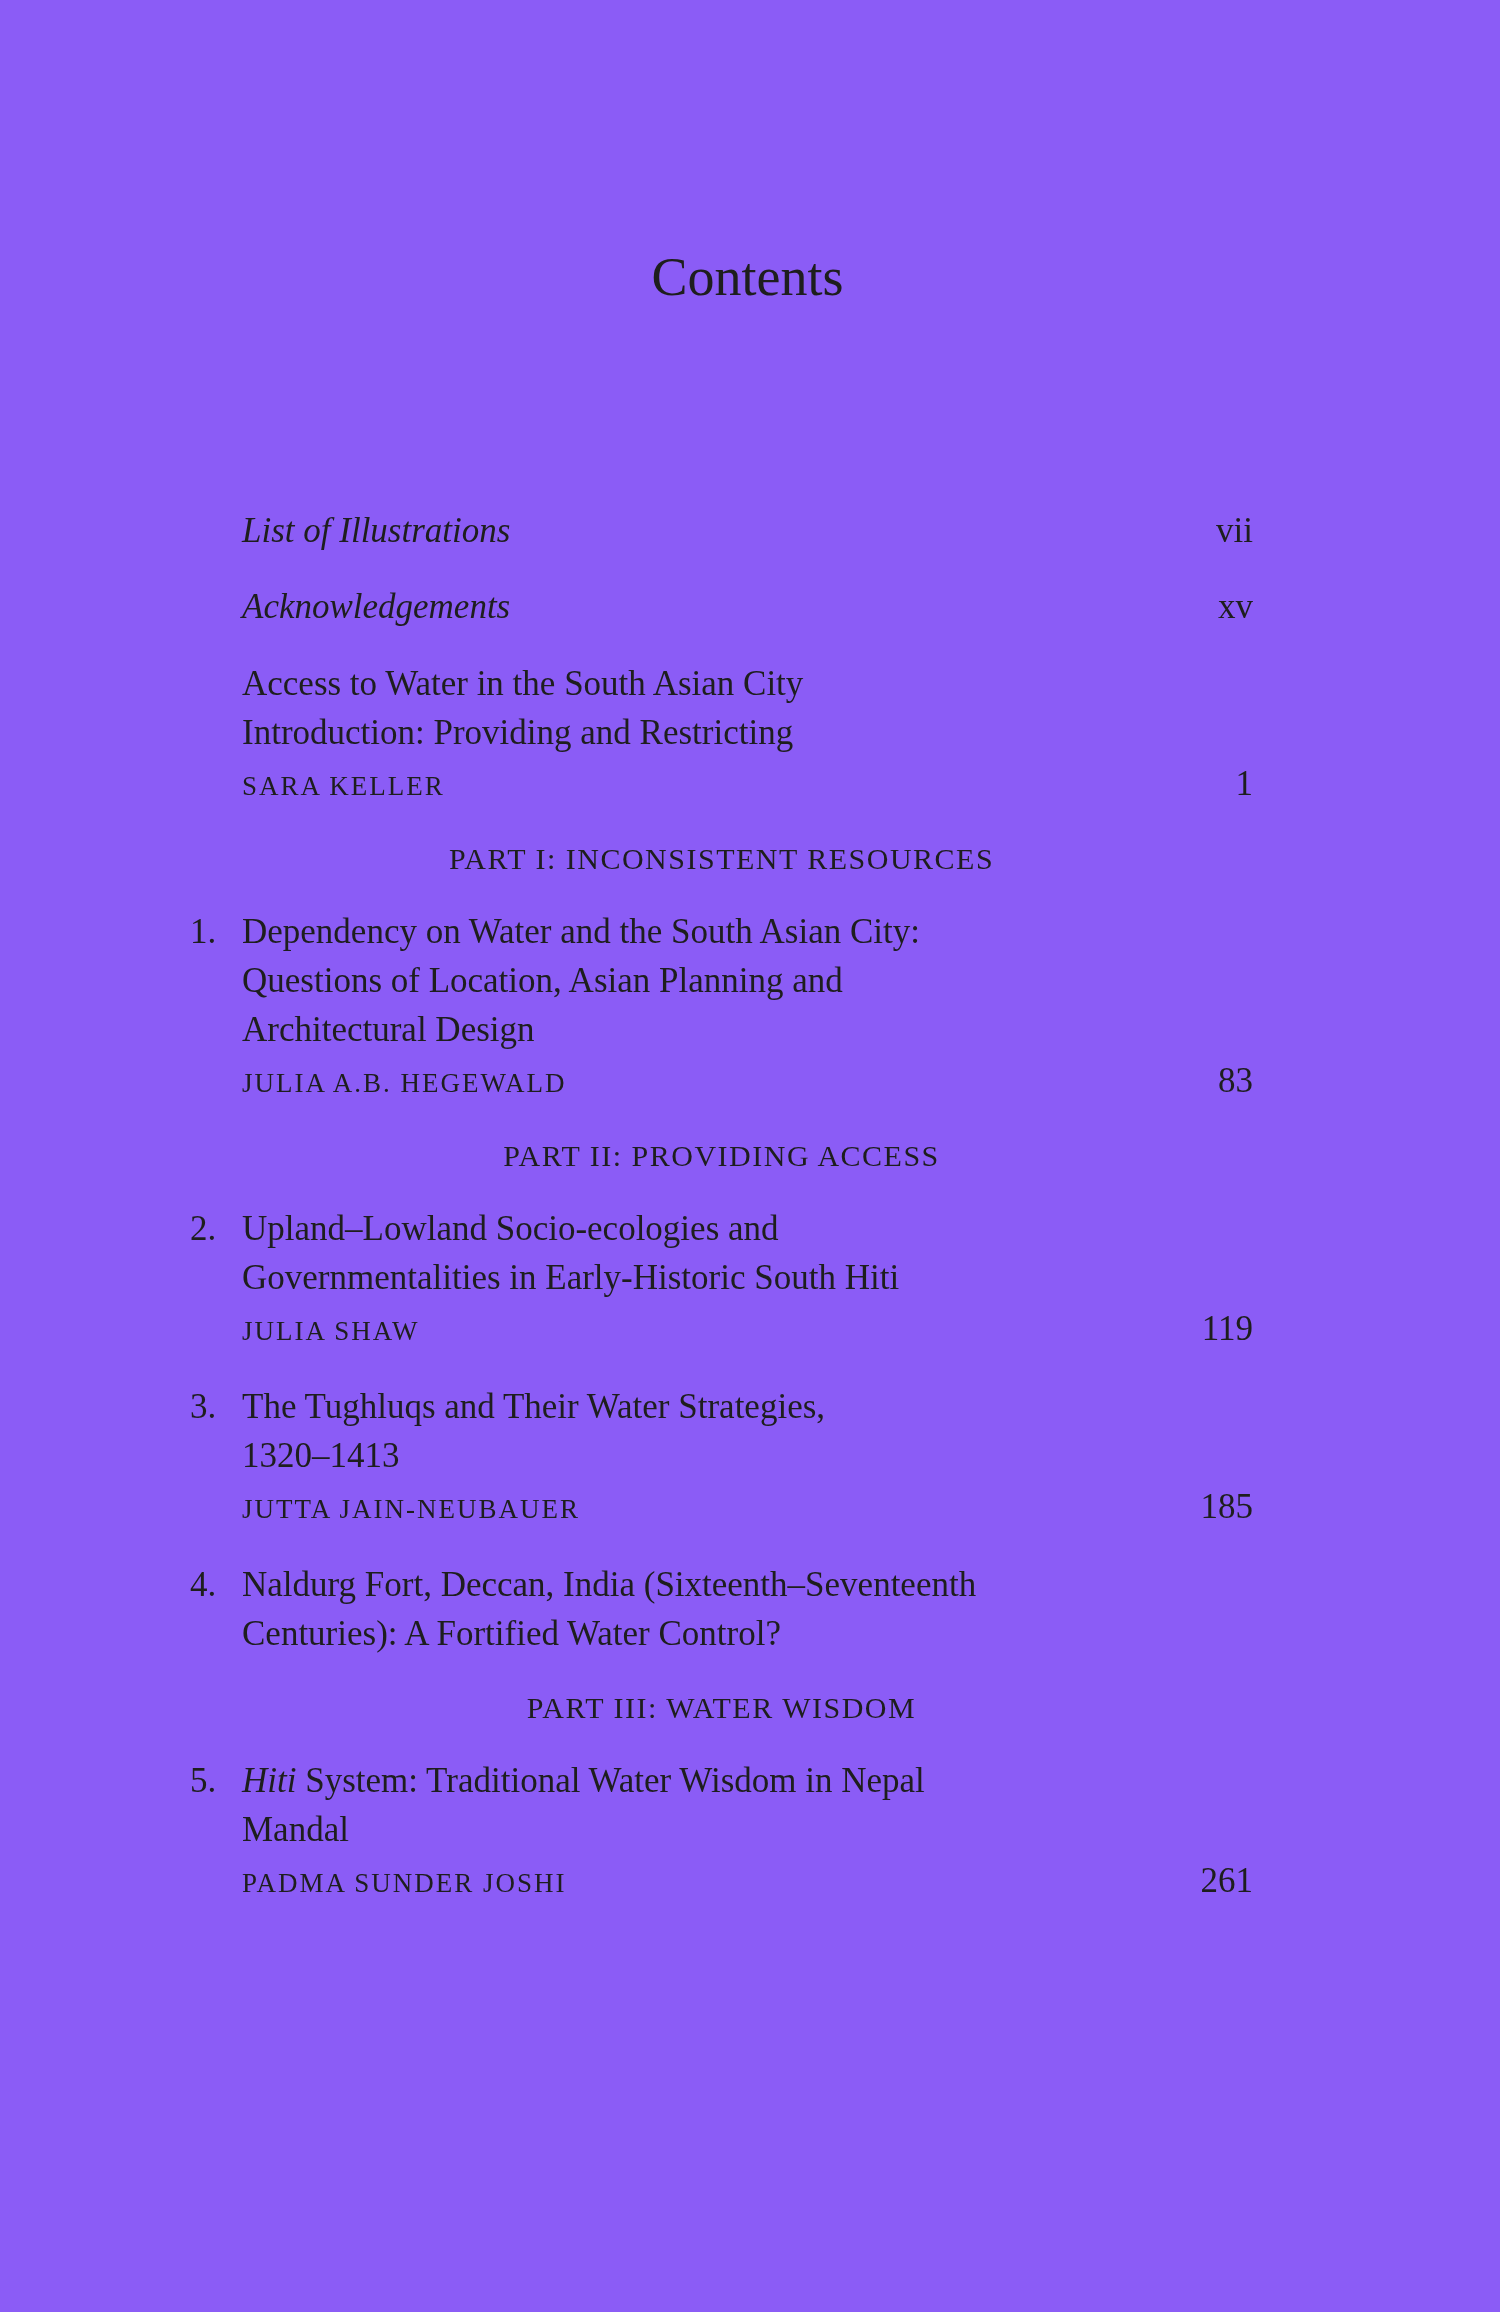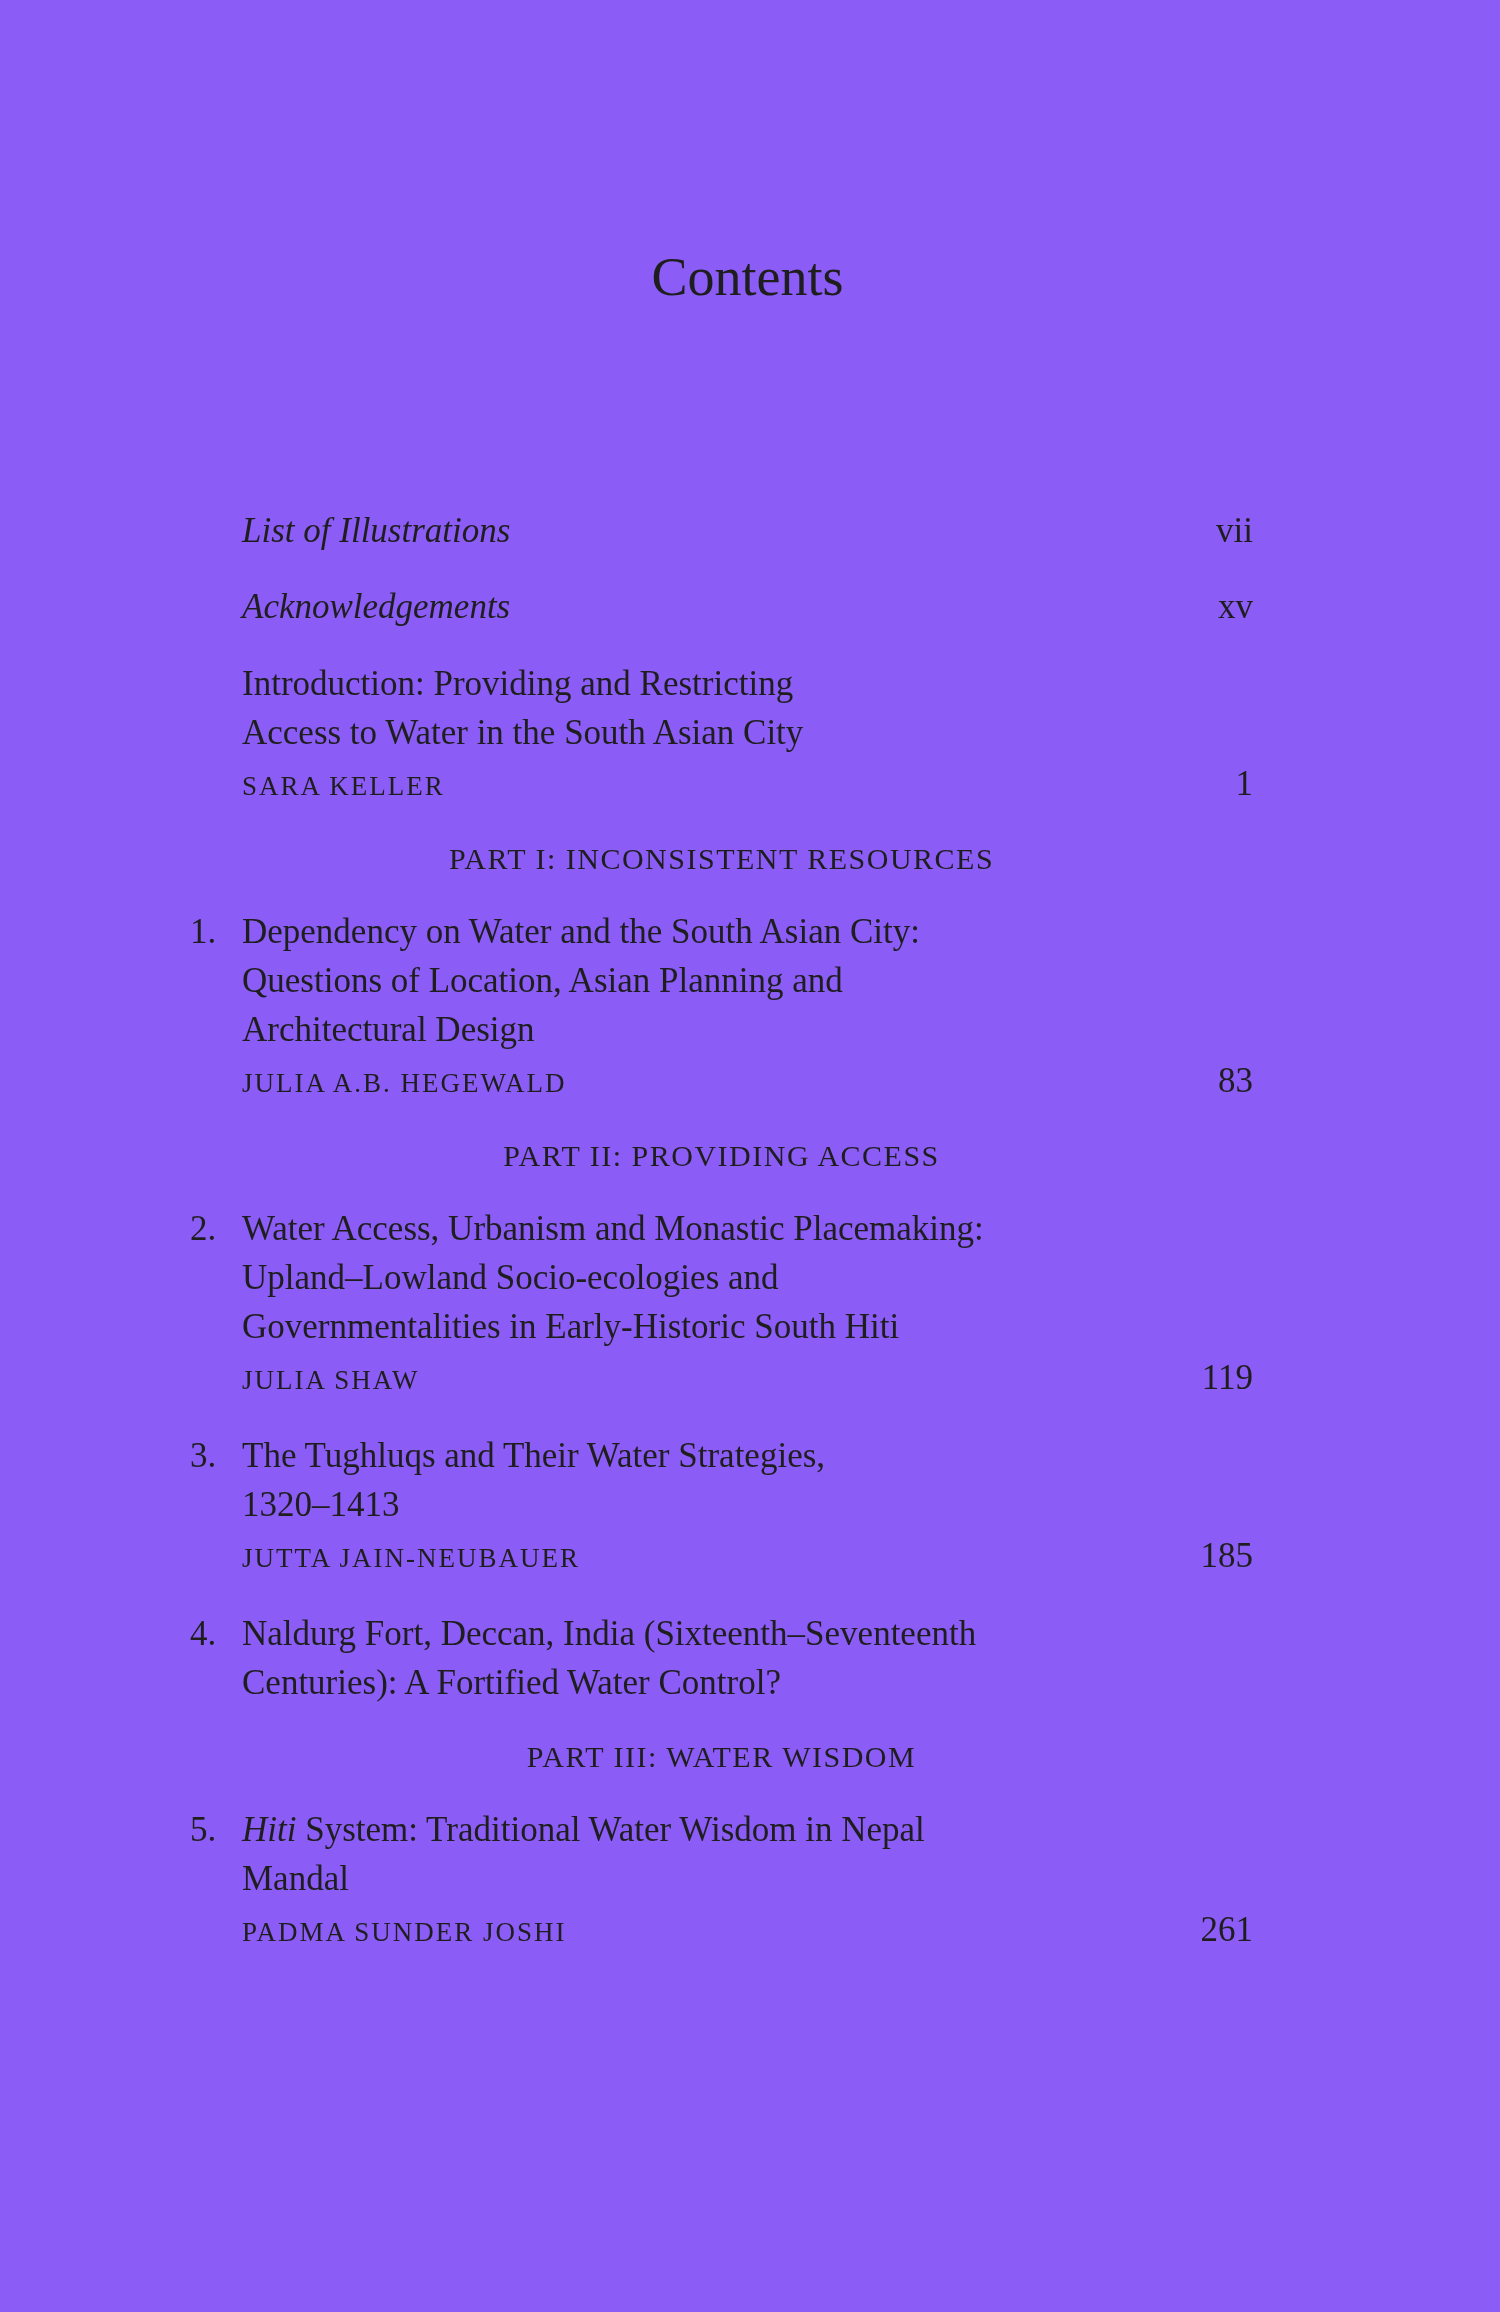--- a/index.html
+++ b/index.html
@@ -92,22 +92,22 @@
     <div class="fm-row">
       <span class="fm-label">List of Illustrations</span>
       <span class="page-num">vii</span>
     </div>
     <div class="fm-row">
       <span class="fm-label">Acknowledgements</span>
       <span class="page-num">xv</span>
     </div>
 
     <div class="entry">
+      <div class="line">Access to Water in the South Asian City</div>
       <div class="line">Introduction: Providing and Restricting</div>
-      <div class="line">Access to Water in the South Asian City</div>
       <div class="byline">
         <span class="author">SARA KELLER</span>
         <span class="page-num">1</span>
       </div>
     </div>
 
     <div class="part-heading">PART I: INCONSISTENT RESOURCES</div>
 
     <div class="entry">
       <span class="entry-number">1.</span>
@@ -117,21 +117,20 @@
       <div class="byline">
         <span class="author">JULIA A.B. HEGEWALD</span>
         <span class="page-num">83</span>
       </div>
     </div>
 
     <div class="part-heading">PART II: PROVIDING ACCESS</div>
 
     <div class="entry">
       <span class="entry-number">2.</span>
-      <div class="line">Water Access, Urbanism and Monastic Placemaking:</div>
       <div class="line">Upland–Lowland Socio-ecologies and</div>
       <div class="line">Governmentalities in Early-Historic South Hiti</div>
       <div class="byline">
         <span class="author">JULIA SHAW</span>
         <span class="page-num">119</span>
       </div>
     </div>
 
     <div class="entry">
       <span class="entry-number">3.</span>

